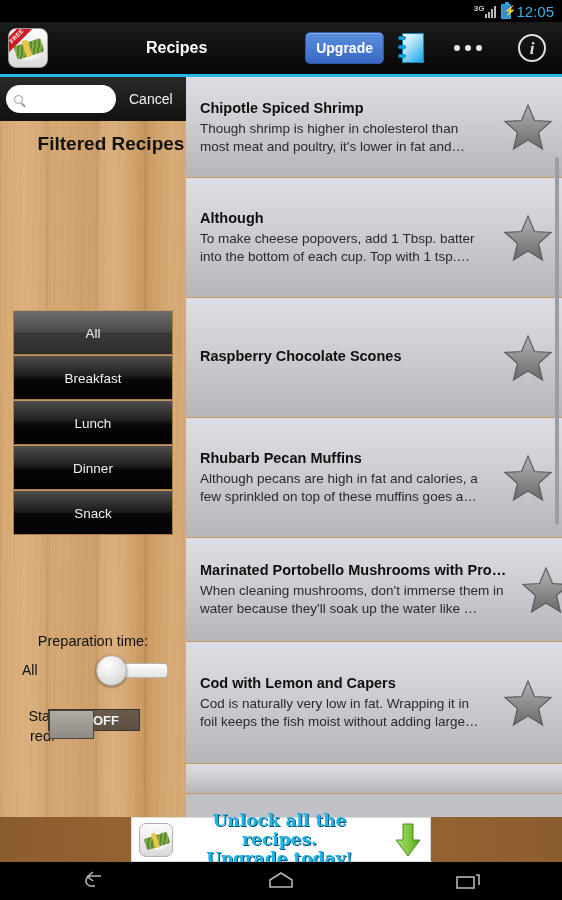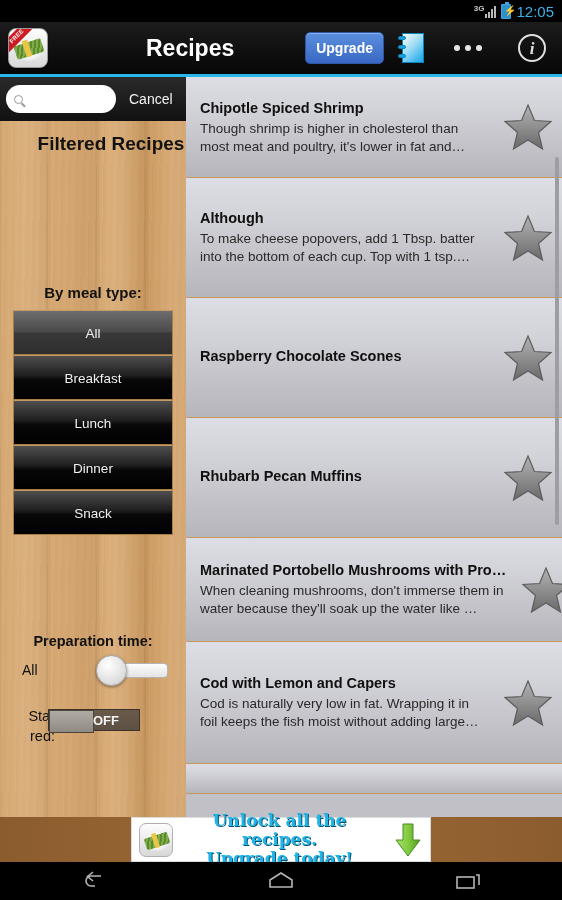--- a/index.html
+++ b/index.html
@@ -66,21 +66,21 @@
     background:#e8c64a; transform: rotate(-18deg); border-radius:1px;
   }
   .free-ribbon {
     position:absolute; left:-9px; top:2px; width:34px; height:11px;
     background:#cc1b22; transform: rotate(-45deg);
     color:#fff; font-size:6px; font-weight:bold; text-align:center;
     line-height:11px; letter-spacing:.3px;
   }
   .ab-title {
     flex: 0 0 auto; margin-left: 98px;
-    color:#fff; font-size: 23px; font-weight: bold;
+    color:#fff; font-size: 16px; font-weight: bold;
   }
   .ab-spacer { flex: 1 1 auto; }
   .upgrade-btn {
     background: linear-gradient(#5a8fdd,#3a68c4);
     border:1px solid #2f57a8; border-radius: 5px;
     color:#fff; font-size:14px; font-weight:bold;
     padding: 7px 10px; margin-right: 14px; cursor:pointer;
     box-shadow: inset 0 1px 0 rgba(255,255,255,.3);
   }
   .notepad-icon {
@@ -156,21 +156,21 @@
     height:45px; width:160px; margin-bottom:0px;
     border:1px solid #a87c45; border-top:1px solid #c39a62;
     color:#f0f0f0; font-size:13.5px; text-align:center; line-height:45px;
     cursor:pointer;
   }
   .meal-btn.sel { background: linear-gradient(#6e6e6e 0%, #4a4a4a 48%, #383838 52%, #2e2e2e 100%); }
   .meal-btn.unsel { background: linear-gradient(#4e4e4e 0%, #1f1f1f 45%, #080808 55%, #000000 100%); }
 
   .prep-label {
     position:absolute; top:556px; left:0; width:186px; text-align:center;
-    font-size:14.5px; font-weight:bold; color:#111;
+    font-size:14.5px; font-weight:normal; color:#111;
   }
   .prep-value {
     position:absolute; top:585px; left:22px; font-size:14px; color:#111;
   }
   .slider-wrap { position:absolute; top:578px; left:96px; width:72px; height:28px; }
   .slider-track {
     position:absolute; top:8px; left:18px; width:54px; height:15px;
     background: linear-gradient(#fdfdfd,#e4e4e4);
     border:1px solid #b4b4b4; border-radius:4px;
   }
@@ -183,21 +183,21 @@
   .starred-label {
     position:absolute; top:629px; left:13px; width:42px;
     font-size:14.5px; font-weight:normal; color:#111; line-height:20px;text-align:right;
   }
   .toggle {
     position:absolute; top:632px; left:48px; width:92px; height:22px;
     background: linear-gradient(#6a5a4a,#5d5044);
     border:1px solid #3d3328; cursor:pointer;
   }
   .toggle-thumb {
-    position:absolute; top:0; left:0; width:45px; height:23px;
+    position:absolute; top:0; left:0; width:45px; height:29px;
     background: linear-gradient(#b0aba4,#8f8a83);
     border:1px solid #4b443c;
     color:#f4f4f4; font-size:13px; font-weight:bold;
     text-align:center; line-height:20px;padding-left:43px;
   }
 
   
   .list {
     position:absolute; top:77px; left:186px; width:376px; height:740px;
     background:#c0c0c6; overflow:hidden;
@@ -306,21 +306,20 @@
 
     <div class="search-bar">
       <div class="search-box">
         <span class="mag"></span>
         <input class="search-input-txt" type="text" value="" placeholder="" style="">
       </div>
       <div class="cancel-btn">Cancel</div>
     </div>
 
     <div class="panel-title">Filtered Recipes</div>
-    <div class="meal-label">By meal type:</div>
 
     <div class="btn-stack">
       <div class="meal-btn sel">All</div>
       <div class="meal-btn unsel">Breakfast</div>
       <div class="meal-btn unsel">Lunch</div>
       <div class="meal-btn unsel">Dinner</div>
       <div class="meal-btn unsel">Snack</div>
     </div>
 
     <div class="prep-label">Preparation time:</div>
@@ -379,20 +378,21 @@
       <div class="star-wrap">
         <svg class="star" width="50" height="48" viewBox="0 0 50 48">
           <polygon points="25,2 31.5,17.5 48,18.5 35.5,29.5 39.5,46 25,37 10.5,46 14.5,29.5 2,18.5 18.5,17.5" fill="url(#sg0)" stroke="#5d5d5d" stroke-width="1.2"></polygon>
         </svg>
       </div>
     </div>
 
     <div class="row" style="height:120px">
       <div class="row-text">
         <div class="row-title">Rhubarb Pecan Muffins</div>
+        <div class="row-desc">Although pecans are high in fat and calories, a few sprinkled on top of these muffins goes a…</div>
       </div>
       <div class="star-wrap">
         <svg class="star" width="50" height="48" viewBox="0 0 50 48">
           <polygon points="25,2 31.5,17.5 48,18.5 35.5,29.5 39.5,46 25,37 10.5,46 14.5,29.5 2,18.5 18.5,17.5" fill="url(#sg0)" stroke="#5d5d5d" stroke-width="1.2"></polygon>
         </svg>
       </div>
     </div>
 
     <div class="row" style="height:104px">
       <div class="row-text">

